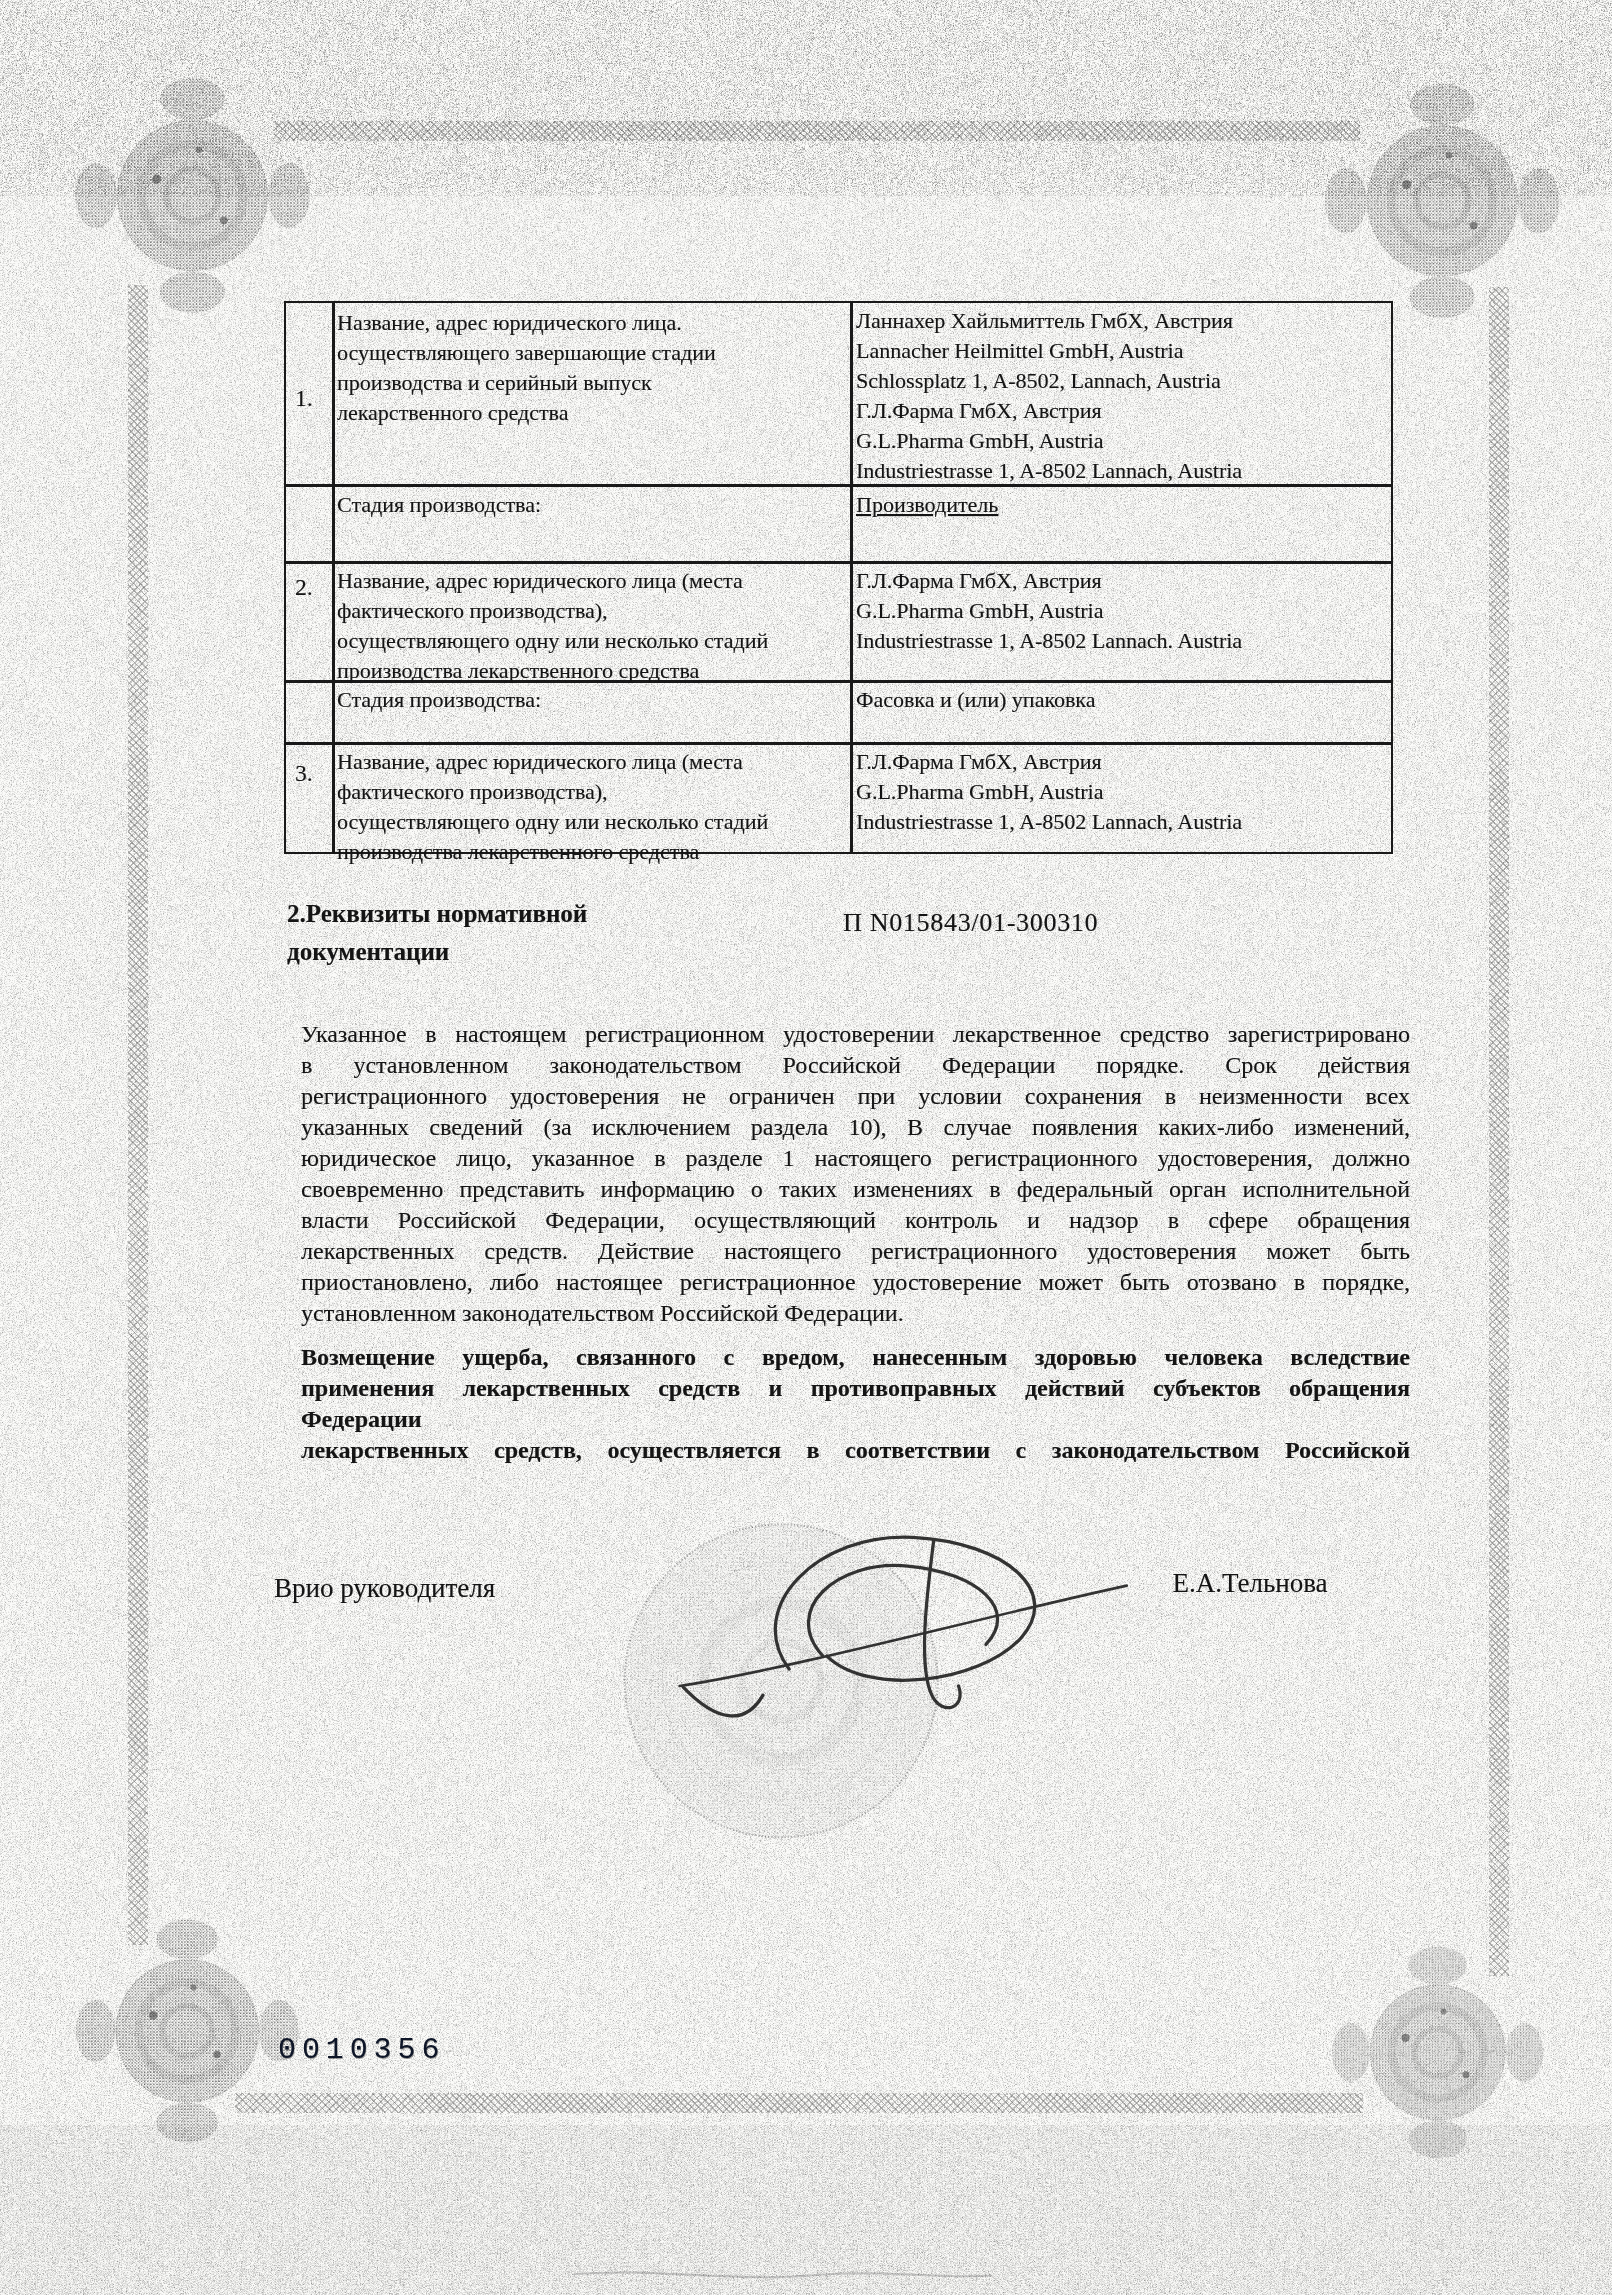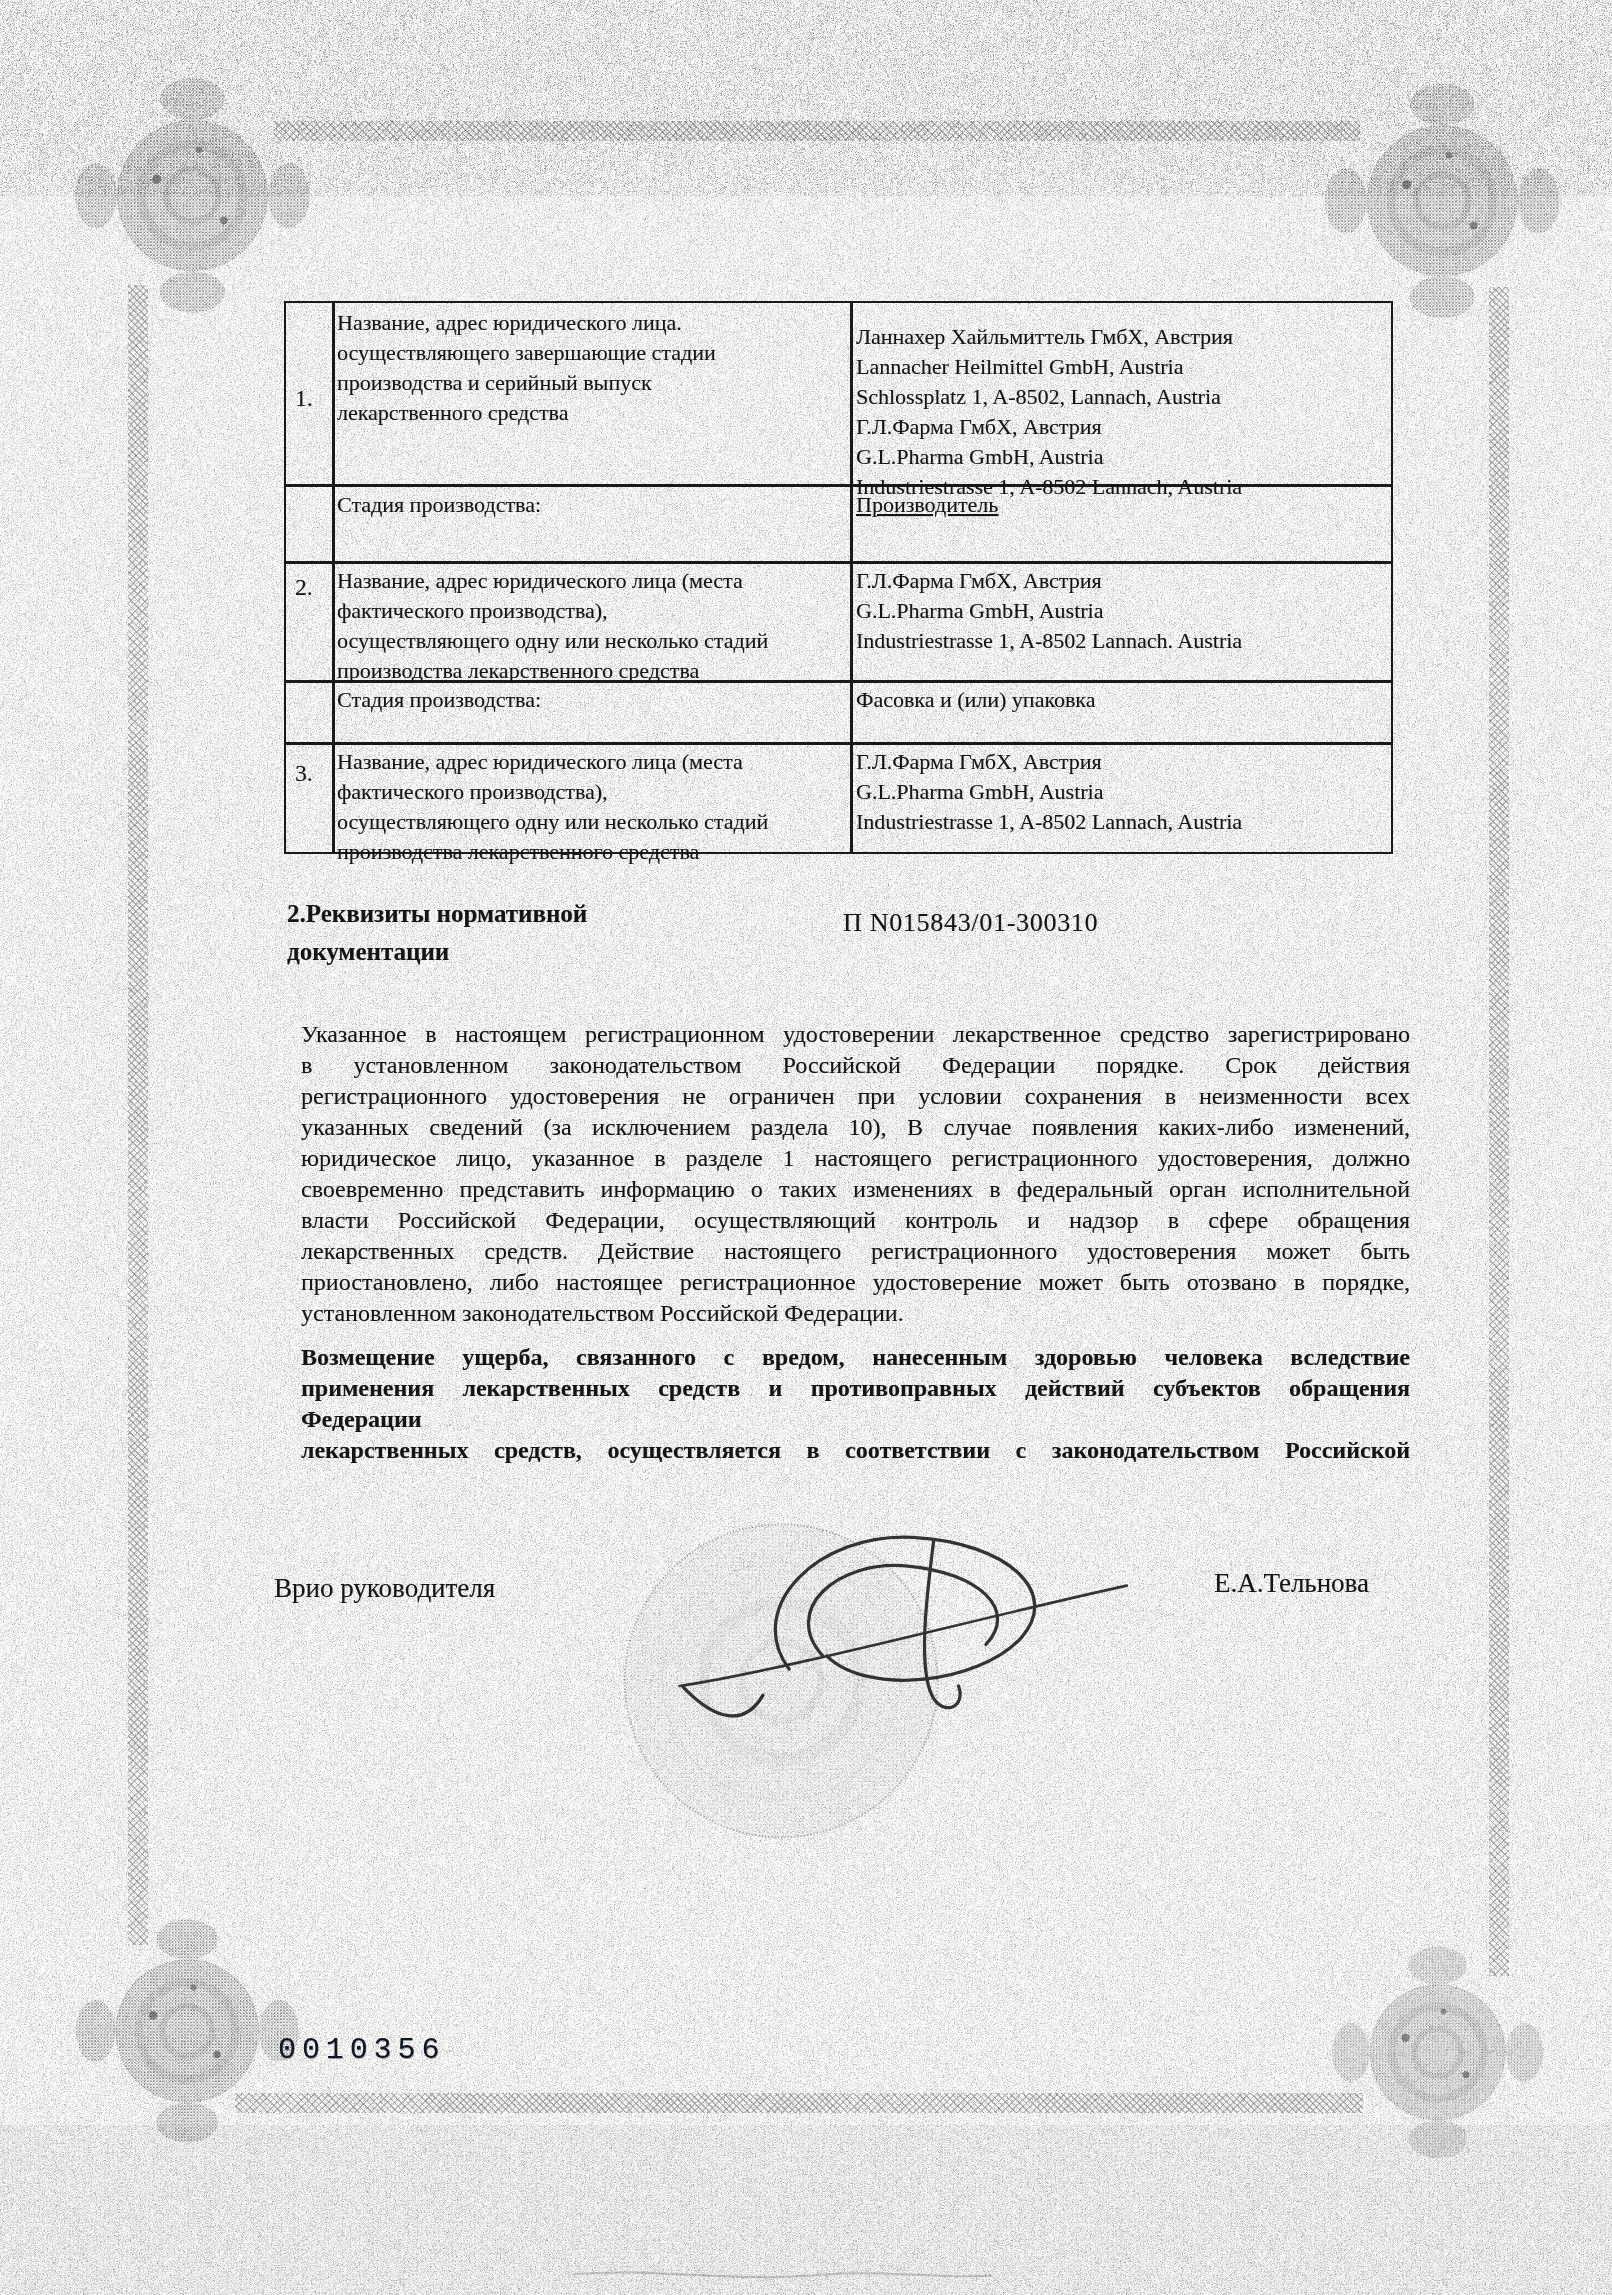--- a/index.html
+++ b/index.html
@@ -97,21 +97,21 @@
     <div class="lh" style="top:181px;"></div>
     <div class="lh" style="top:258px;"></div>
     <div class="lh" style="top:377px;"></div>
     <div class="lh" style="top:439px;"></div>
 
     <div class="cell t num" style="left:9px;top:80px;">1.</div>
     <div class="cell t" style="left:51px;top:5.2px;width:509px;">Название, адрес юридического лица.
 осуществляющего завершающие стадии
 производства и серийный выпуск
 лекарственного средства</div>
-    <div class="cell t" style="left:570px;top:19px;width:535px;">Ланнахер Хайльмиттель ГмбХ, Австрия
+    <div class="cell t" style="left:570px;top:3px;width:535px;">Ланнахер Хайльмиттель ГмбХ, Австрия
 Lannacher Heilmittel GmbH, Austria
 Schlossplatz 1, A-8502, Lannach, Austria
 Г.Л.Фарма ГмбХ, Австрия
 G.L.Pharma GmbH, Austria
 Industriestrasse 1, A-8502 Lannach, Austria</div>
 
     <div class="cell t" style="left:51px;top:187px;width:509px;">Стадия производства:</div>
     <div class="cell t" style="left:570px;top:187px;width:535px;text-decoration:underline;">Производитель</div>
 
     <div class="cell t num" style="left:9px;top:269px;">2.</div>
@@ -154,21 +154,21 @@
   </div>
 
   <div class="abs bold" style="left:261px;top:1342px;">
     <div class="pline">Возмещение ущерба, связанного с вредом, нанесенным здоровью человека вследствие</div>
     <div class="pline">применения лекарственных средств и противоправных действий субъектов обращения</div>
     <div class="pline last">Федерации</div>
     <div class="pline">лекарственных средств, осуществляется в соответствии с законодательством Российской</div>
   </div>
 
   <div class="abs sig" style="left:274px;top:1573px;">Врио руководителя</div>
-  <div class="abs sig" style="left:1131px;top:1568px;width:238px;text-align:right;">Е.А.Тельнова</div>
+  <div class="abs sig" style="left:1131px;top:1568px;width:238px;text-align:center;">Е.А.Тельнова</div>
 
   <div class="abs serial" style="left:278px;top:2033px;">0010356</div>
 
   <svg class="layer" width="1612" height="2295" viewBox="0 0 2472 3520" style="z-index:5;">
     <defs>
       <filter id="grain" x="0" y="0" width="100%" height="100%">
         <feTurbulence type="fractalNoise" baseFrequency="0.8" numOctaves="3" seed="11" stitchTiles="stitch"></feTurbulence>
         <feColorMatrix type="matrix" values="0 0 0 0 0
                   0 0 0 0 0
                   0 0 0 0 0

